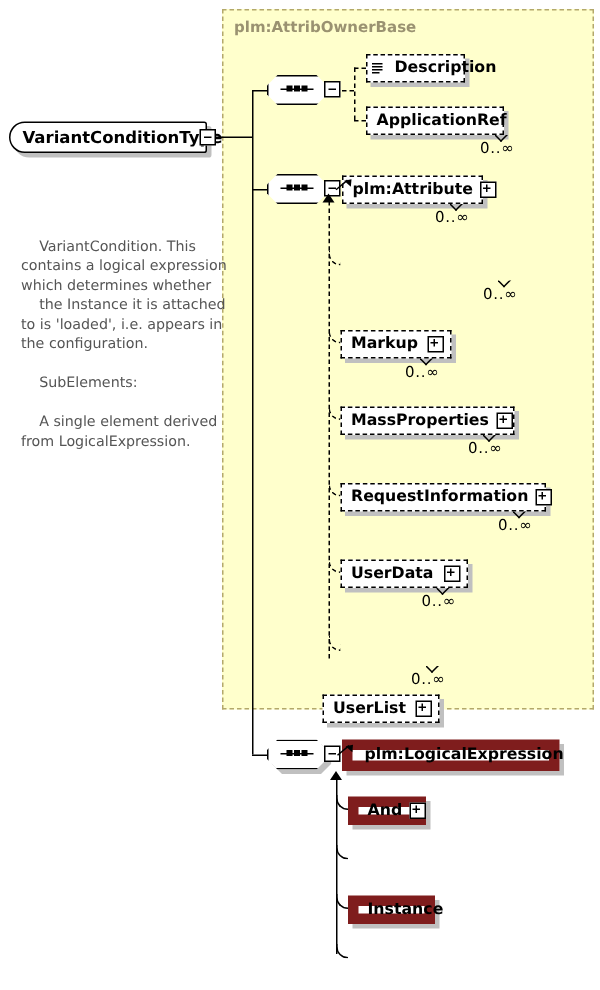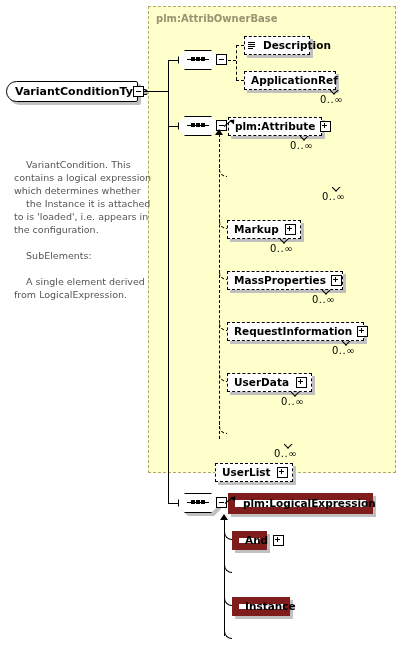--- a/index.html
+++ b/index.html
@@ -341,21 +341,21 @@
 
   <div class="elembox solid" style="left:228px;top:493px;width:145px;height:21px;">
     <span class="lbl" style="padding-left:8px;">plm:LogicalExpression</span>
   </div>
   <div class="refarrow" style="left:225px;top:496px;"></div>
 
   <div class="ln v" style="left:224px;top:518px;height:118px;"></div>
   <div class="uparrow" style="left:220px;top:514px;"></div>
 
   <div class="elbow" style="left:224px;top:530px;"></div>
-  <div class="elembox solid" style="left:232px;top:531px;width:35px;">
+  <div class="elembox solid" style="left:232px;top:531px;width:52px;">
     <span class="lbl">And</span>
     <span class="tog plus" style="margin-left:auto;"></span>
   </div>
 
   <div class="elbow" style="left:224px;top:563px;"></div>
 
   <div class="elbow" style="left:224px;top:596px;"></div>
   <div class="elembox solid" style="left:232px;top:597px;width:58px;">
     <span class="lbl">Instance</span>
   </div>

